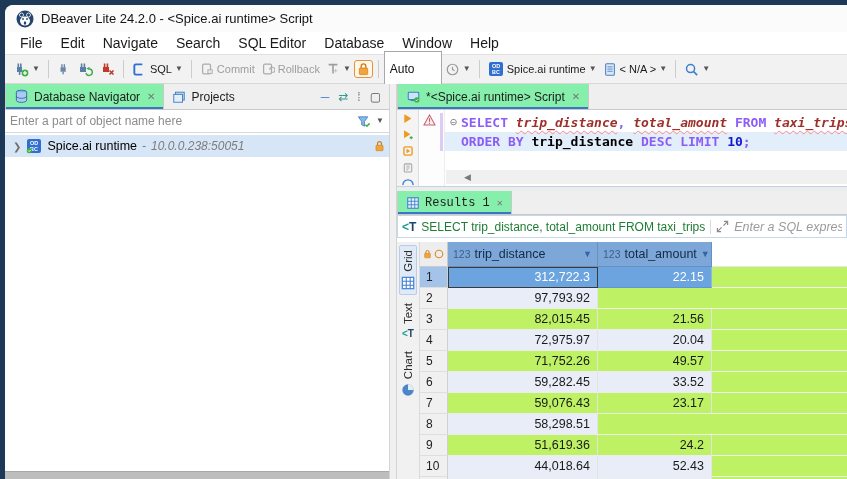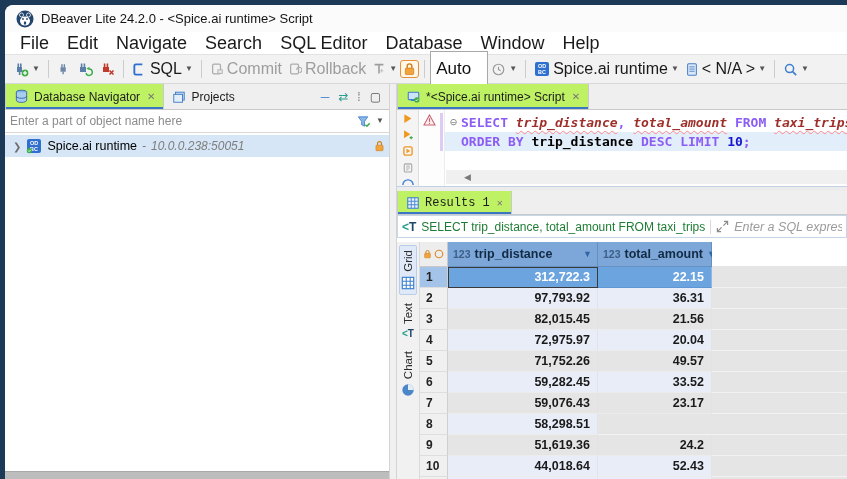--- a/index.html
+++ b/index.html
@@ -7,47 +7,47 @@
   body { background:#1c3a57; font-family:"Liberation Sans",sans-serif; position:relative; }
   .window { position:absolute; left:5px; top:5px; width:842px; height:474px; background:#fff;
             border-top-left-radius:8px; overflow:hidden; display:flex; flex-direction:column; }
 
   
   .titlebar { height:27px; background:#fbfbfb; display:flex; align-items:center; gap:7px;
               padding-left:11px; font-size:13px; color:#141414; border-top-left-radius:8px; flex:0 0 27px;}
   .beaver { width:18px; height:18px; }
 
   
-  .menubar { height:22px; background:#ffffff; display:flex; align-items:center; font-size:18px;
+  .menubar { height:22px; background:#ffffff; display:flex; align-items:center; font-size:14px;
              color:#1a1a1a; padding-left:6px; flex:0 0 22px; }
   .menu-item { padding:3px 9px; cursor:default; }
 
   
   .toolbar { height:30px; background:#f2f2f2; border-top:1px solid #e2e2e2; border-bottom:1px solid #d7d7d7;
              display:flex; align-items:center; padding:0 5px; flex:0 0 30px; }
   .tbtn { display:flex; align-items:center; gap:3px; padding:2px 3px; }
   .tsep { width:1px; height:18px; background:#cccccc; margin:0 5px; }
   .caret { font-size:8px; color:#555; line-height:1; }
-  .tlabel { font-size:16px; color:#1a1a1a; }
+  .tlabel { font-size:11px; color:#1a1a1a; }
   .tlabel.dis { color:#9d9d9d; }
-  .combo { background:#fff; border:1px solid #a8a8a8; width:58px; height:36px; font-size:17px;
+  .combo { background:#fff; border:1px solid #a8a8a8; width:58px; height:36px; font-size:12px;
            display:flex; align-items:center; padding-left:5px; color:#111; }
   .lockbox { border:1.5px solid #e69138; border-radius:3px; background:#fff7ea; padding:1px 2px;
              display:flex; align-items:center; }
 
   
   .main { flex:1; display:flex; min-height:0; }
   .left-panel { width:384px; display:flex; flex-direction:column; background:#fff; }
   .sash-v { width:8px; background:#f0f0f0; border-left:1px solid #d4d4d4; border-right:1px solid #d4d4d4; }
   .right-panel { flex:1; min-width:0; display:flex; flex-direction:column; }
 
   
   .tabbar { height:26px; background:#efefef; border-bottom:1px solid #c9c9c9; display:flex; align-items:stretch; }
   .etab { display:flex; align-items:center; gap:5px; padding:0 8px; font-size:12px; color:#1c1c1c; }
-  .etab.active { background:#bef264; border-right:1px solid #c9c9c9; border-left:1px solid #c9c9c9;
+  .etab.active { background:#86efac; border-right:1px solid #c9c9c9; border-left:1px solid #c9c9c9;
                  box-shadow: inset 0 -2px 0 #3a76c4; }
   .etab .x { color:#777; font-size:10px; margin-left:2px; }
   .tab-tools { margin-left:auto; display:flex; align-items:center; gap:9px; padding-right:8px; color:#44688f; font-size:12px; }
   .tab-tools span { line-height:1; }
 
   
   .filter-row { height:23px; border-bottom:1px solid #d8d8d8; display:flex; align-items:center; padding:0 5px; }
   .filter-input { border:none; outline:none; flex:1; font-size:12px; font-style:normal; color:#333;
                   font-family:"Liberation Sans",sans-serif; }
   .filter-input::placeholder { color:#8c8c8c; }
@@ -89,21 +89,21 @@
   .res-filter .vsep { width:1px; height:14px; background:#d9d9d9; }
   .res-ph { font-style:italic; color:#9b9b9b; font-size:12.5px; white-space:nowrap; overflow:hidden; flex:1; }
   .res-gap { height:4px; background:#fff; }
   .res-body { flex:1; display:flex; min-height:0; }
   .side-tabs { width:23px; background:#f1f1f1; border-right:1px solid #dadada; display:flex;
                flex-direction:column; align-items:center; padding-top:3px; gap:4px; }
   .side-tab { display:flex; flex-direction:column; align-items:center; gap:4px; padding:4px 1px; border-radius:2px; }
   .side-tab .vtext { writing-mode:vertical-rl; transform:rotate(180deg); font-size:11.5px; color:#2c2c2c; }
   .side-tab.active { background:#dfe9f7; border:1px solid #b9cde8; }
 
-  .grid { flex:1; min-width:0; overflow:hidden; font-size:12.5px; background:#e5e5e5;font-weight:bold; }
+  .grid { flex:1; min-width:0; overflow:hidden; font-size:12.5px; background:#bef264; }
   .ghead { display:flex; height:25px; }
   .gcorner { width:28px; flex:0 0 28px; background:#ededed; border-right:1px solid #c9c9c9;
              border-bottom:1px solid #c9c9c9; display:flex; align-items:center; justify-content:center; gap:2px; }
   .ghc { background:#7ca7d8; color:#132a45; display:flex; align-items:center; gap:4px; padding:0 5px;
          border-right:1px solid #6690bf; border-bottom:1px solid #6690bf; }
   .ghc .ctype { font-size:10.5px; color:#3d5f88; }
   .ghc .cname { font-size:12.5px; }
   .ghc .sort { margin-left:auto; color:#2f66a3; font-size:9px; }
   .col1 { width:150px; flex:0 0 150px; } .col2 { width:114px; flex:0 0 114px; }
   .ghfill { flex:1; background:#fff; border-bottom:1px solid #e6e6e6; }
@@ -452,21 +452,20 @@
             <div id="gridrows">
                 <div class="grow sel">
                   <div class="gnum">1</div>
                   <div class="gcell col1 focus">312,722.3</div>
                   <div class="gcell col2">22.15</div>
                   <div class="gfill"></div>
                 </div>
                 <div class="grow stripe">
                   <div class="gnum">2</div>
                   <div class="gcell col1">97,793.92</div>
-                  <div class="gcell col2">36.31</div>
                   <div class="gfill"></div>
                 </div>
                 <div class="grow">
                   <div class="gnum">3</div>
                   <div class="gcell col1">82,015.45</div>
                   <div class="gcell col2">21.56</div>
                   <div class="gfill"></div>
                 </div>
                 <div class="grow stripe">
                   <div class="gnum">4</div>

